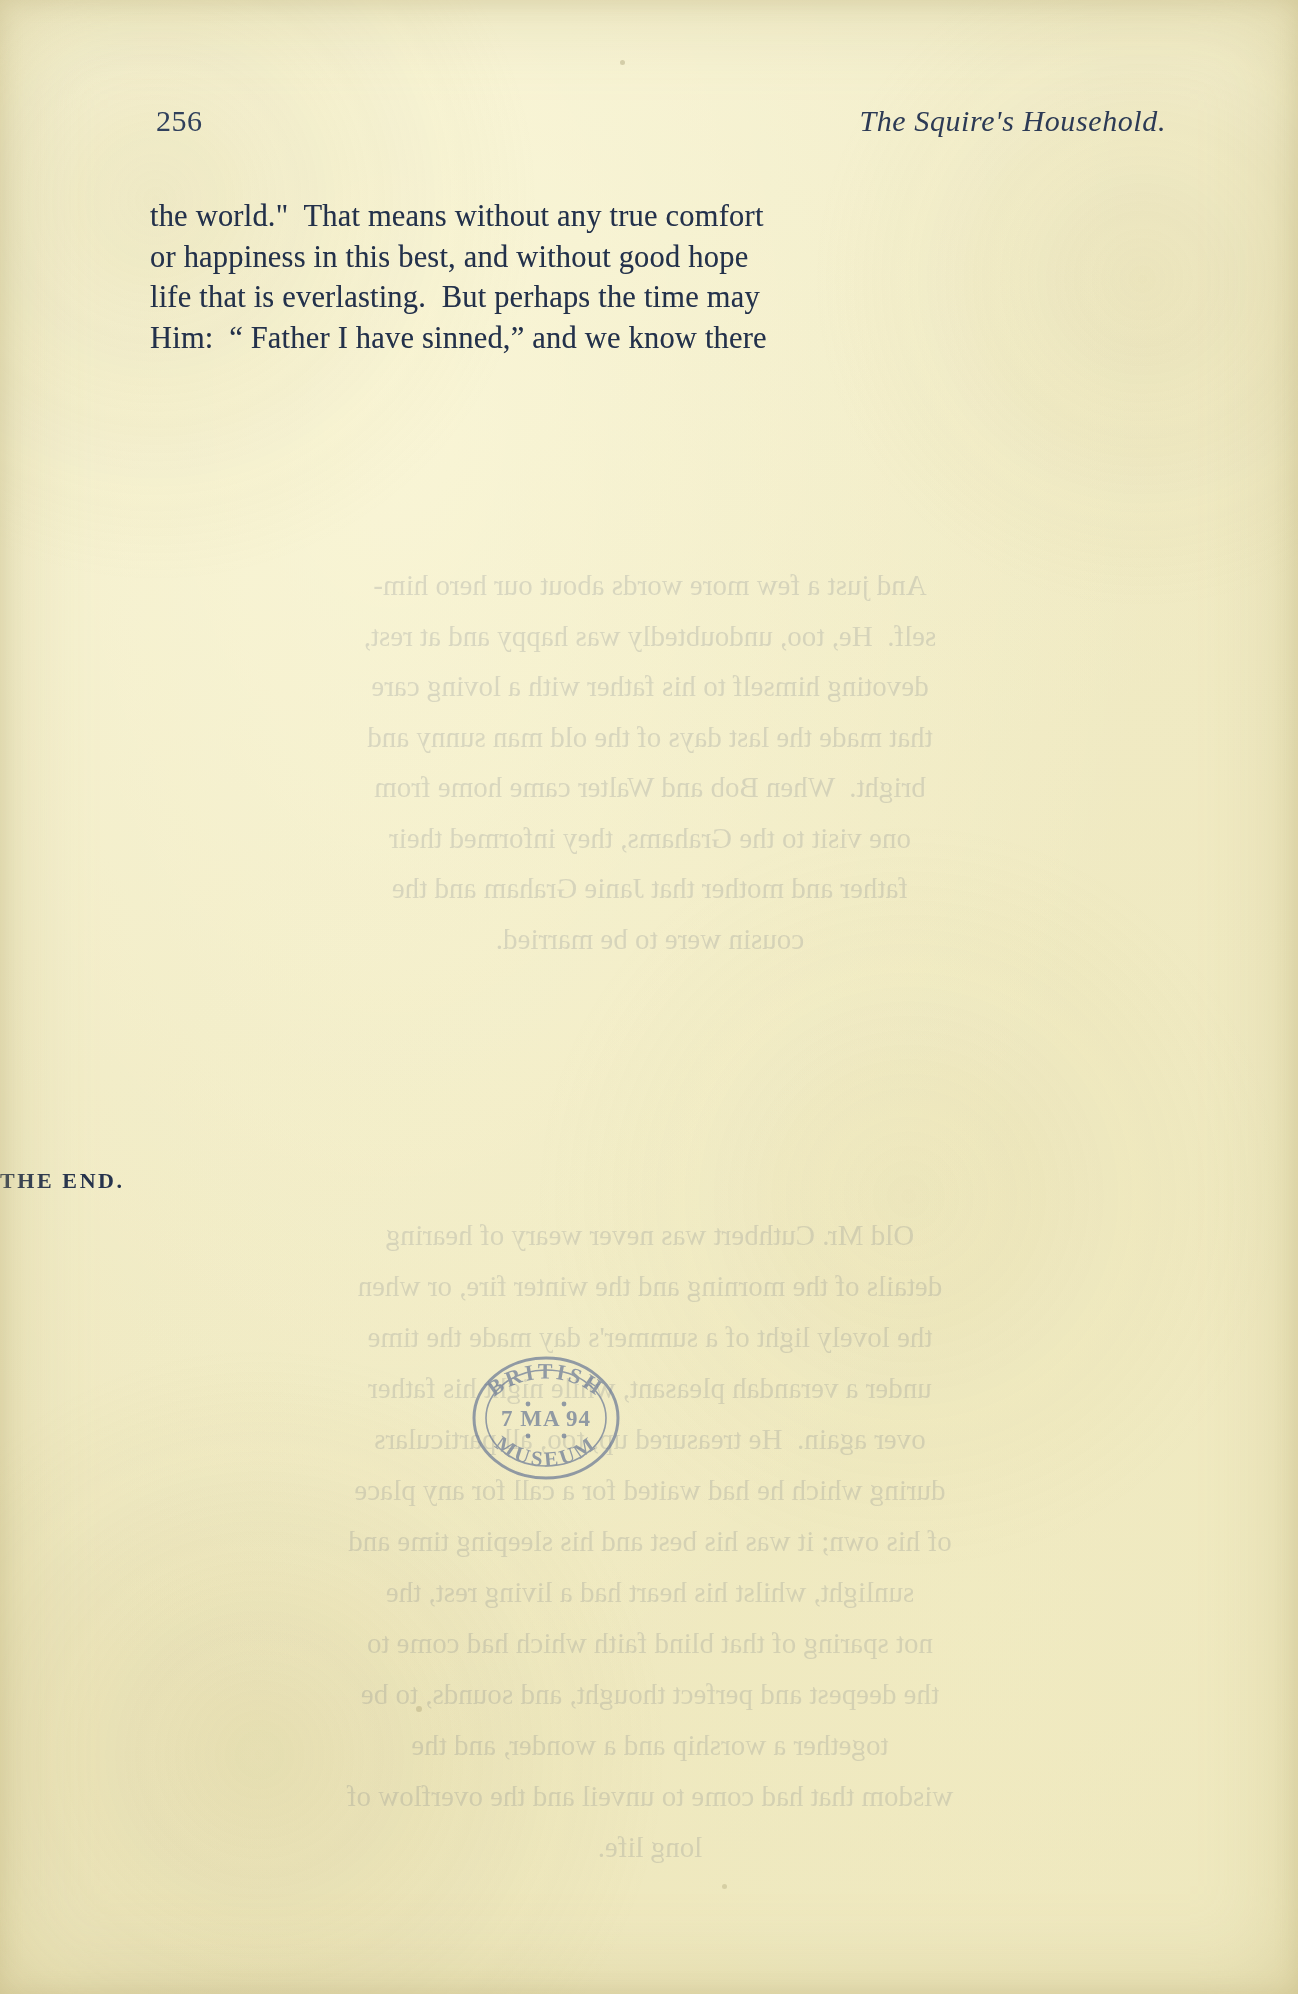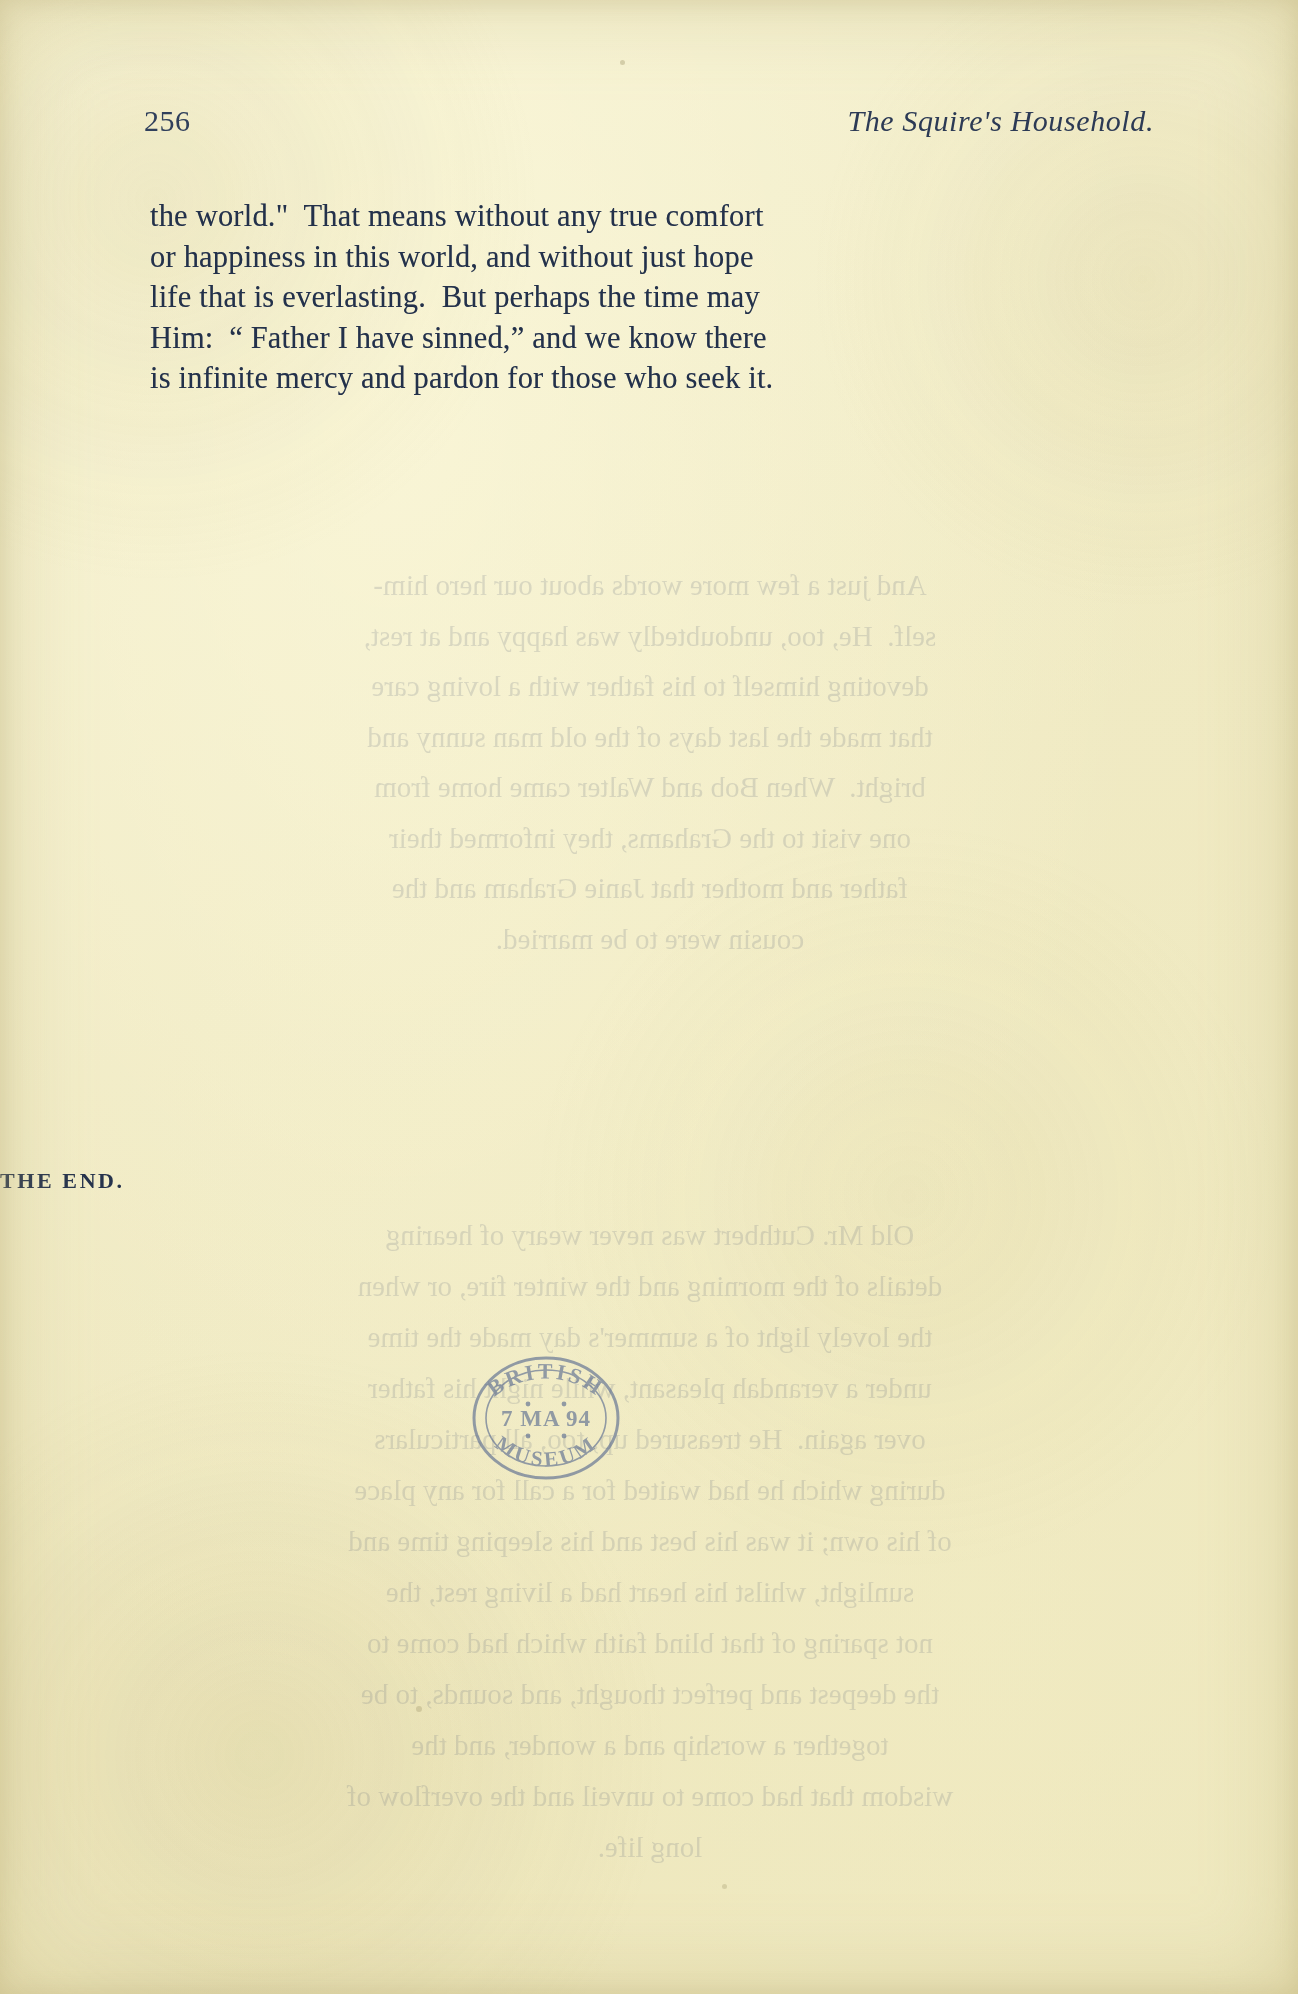--- a/index.html
+++ b/index.html
@@ -40,21 +40,21 @@
     position: absolute;
     inset: 0;
     pointer-events: none;
     box-shadow: inset 0 0 90px rgba(190,178,120,0.45), inset 0 0 22px rgba(175,162,105,0.30);
   }
 
   
   .header {
     position: absolute;
     top: 104px;
-    left: 144px;
+    left: 156px;
     width: 1010px;
     height: 44px;
   }
   .folio {
     position: absolute;
     left: 0;
     top: 0;
     font-size: 30px;
     color: #30405c;
     letter-spacing: 0.5px;
@@ -185,24 +185,23 @@
     <div class="st-line">long life.</div>
   </div>
 
   <div class="header">
     <div class="folio">256</div>
     <div class="running-title">The Squire's Household.</div>
   </div>
 
   <div class="body-block">
     <div class="body-line">the world."  That means without any true comfort</div>
-    <div class="body-line">or happiness in this world, and without just hope</div>
+    <div class="body-line">or happiness in this best, and without good hope</div>
     <div class="body-line">life that is everlasting.  But perhaps the time may</div>
     <div class="body-line">Him:  “ Father I have sinned,” and we know there</div>
-    <div class="body-line">is infinite mercy and pardon for those who seek it.</div>
   </div>
 
   <div class="the-end">THE END.</div>
 
   <div class="stamp">
     <svg width="200" height="180" viewBox="0 0 200 180" xmlns="http://www.w3.org/2000/svg">
       <defs>
         <path id="arcTop" d="M 30,100 A 72,62 0 0 1 170,100" fill="none"></path>
         <path id="arcBottom" d="M 34,96 A 68,58 0 0 0 166,96" fill="none"></path>
       </defs>

